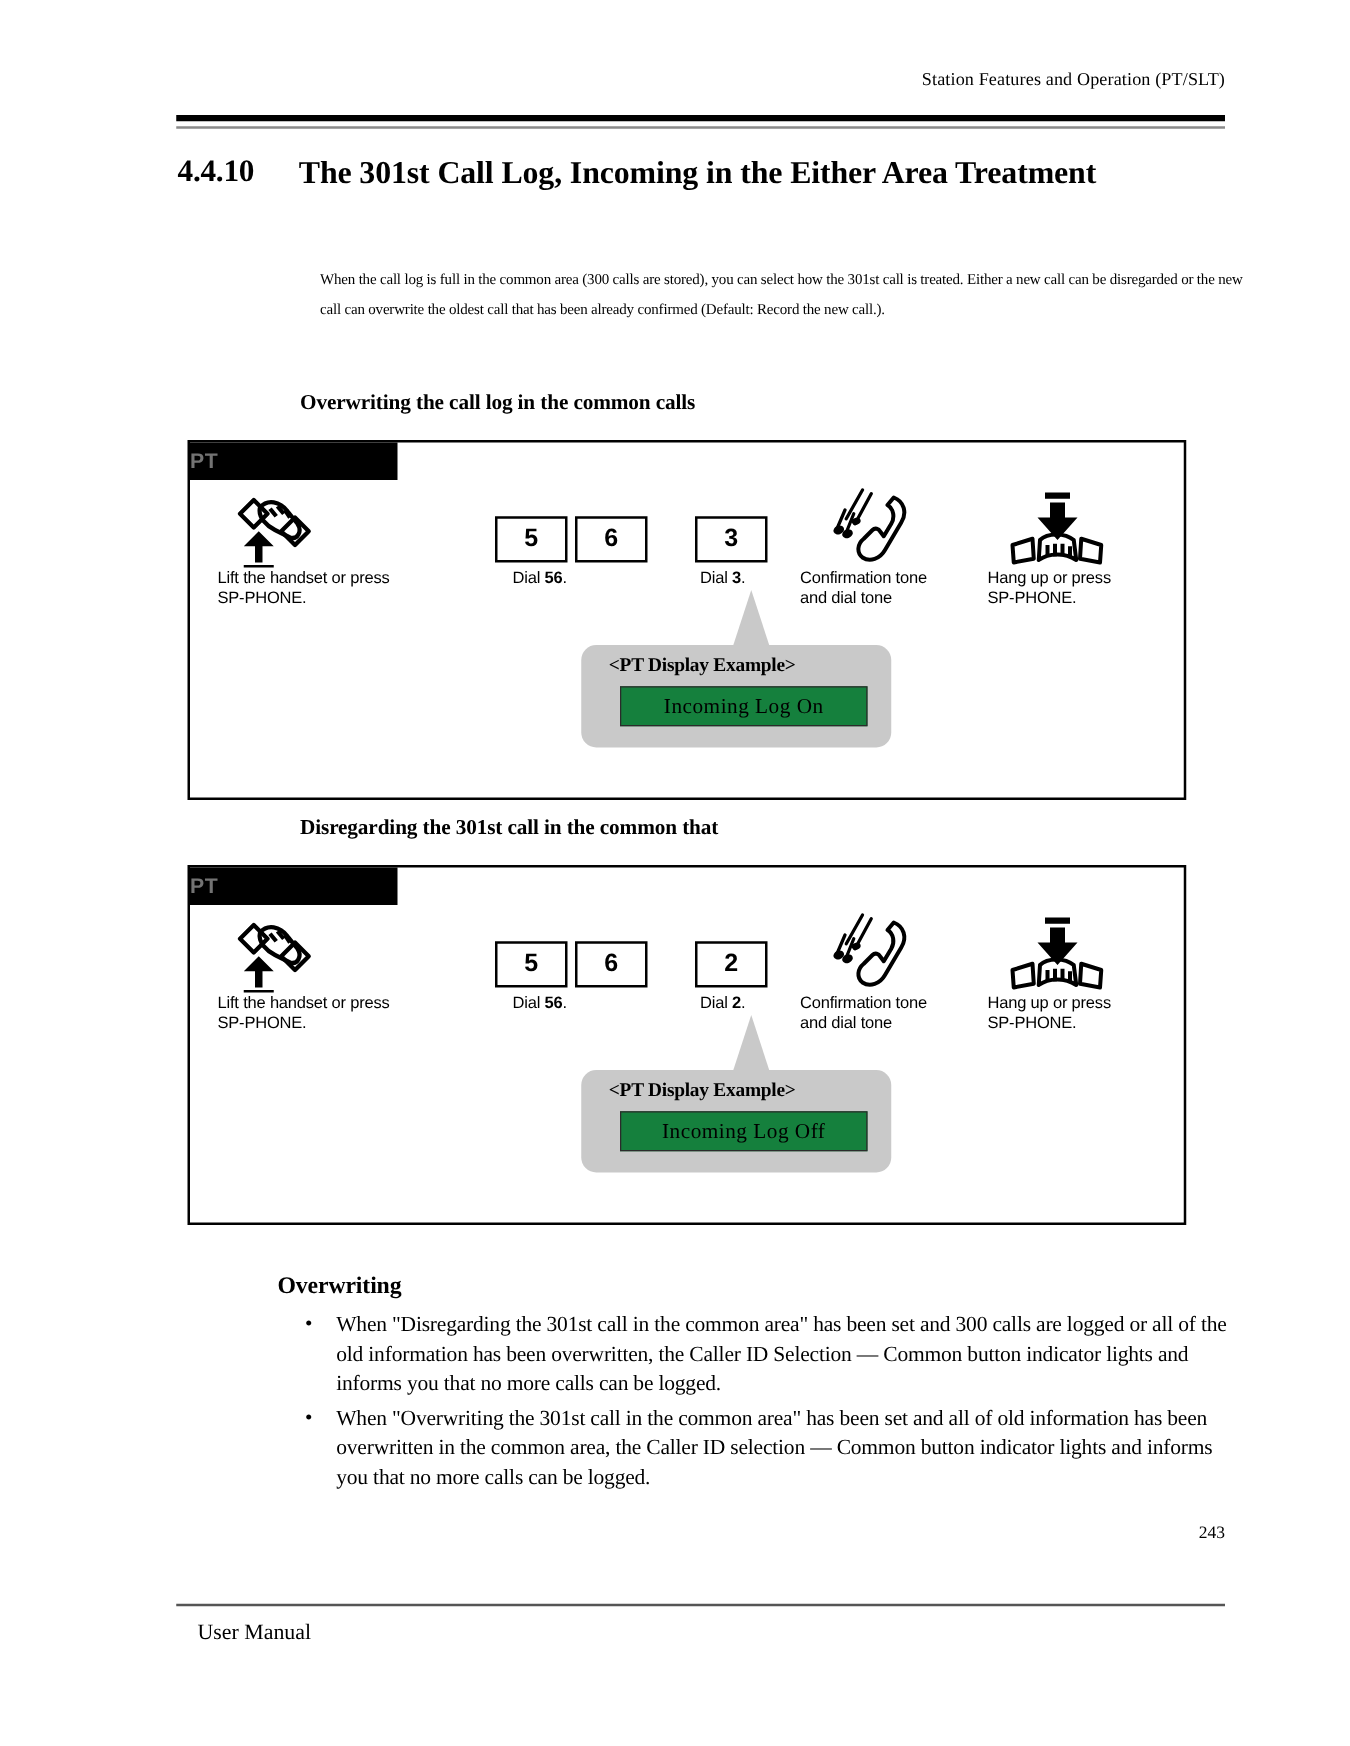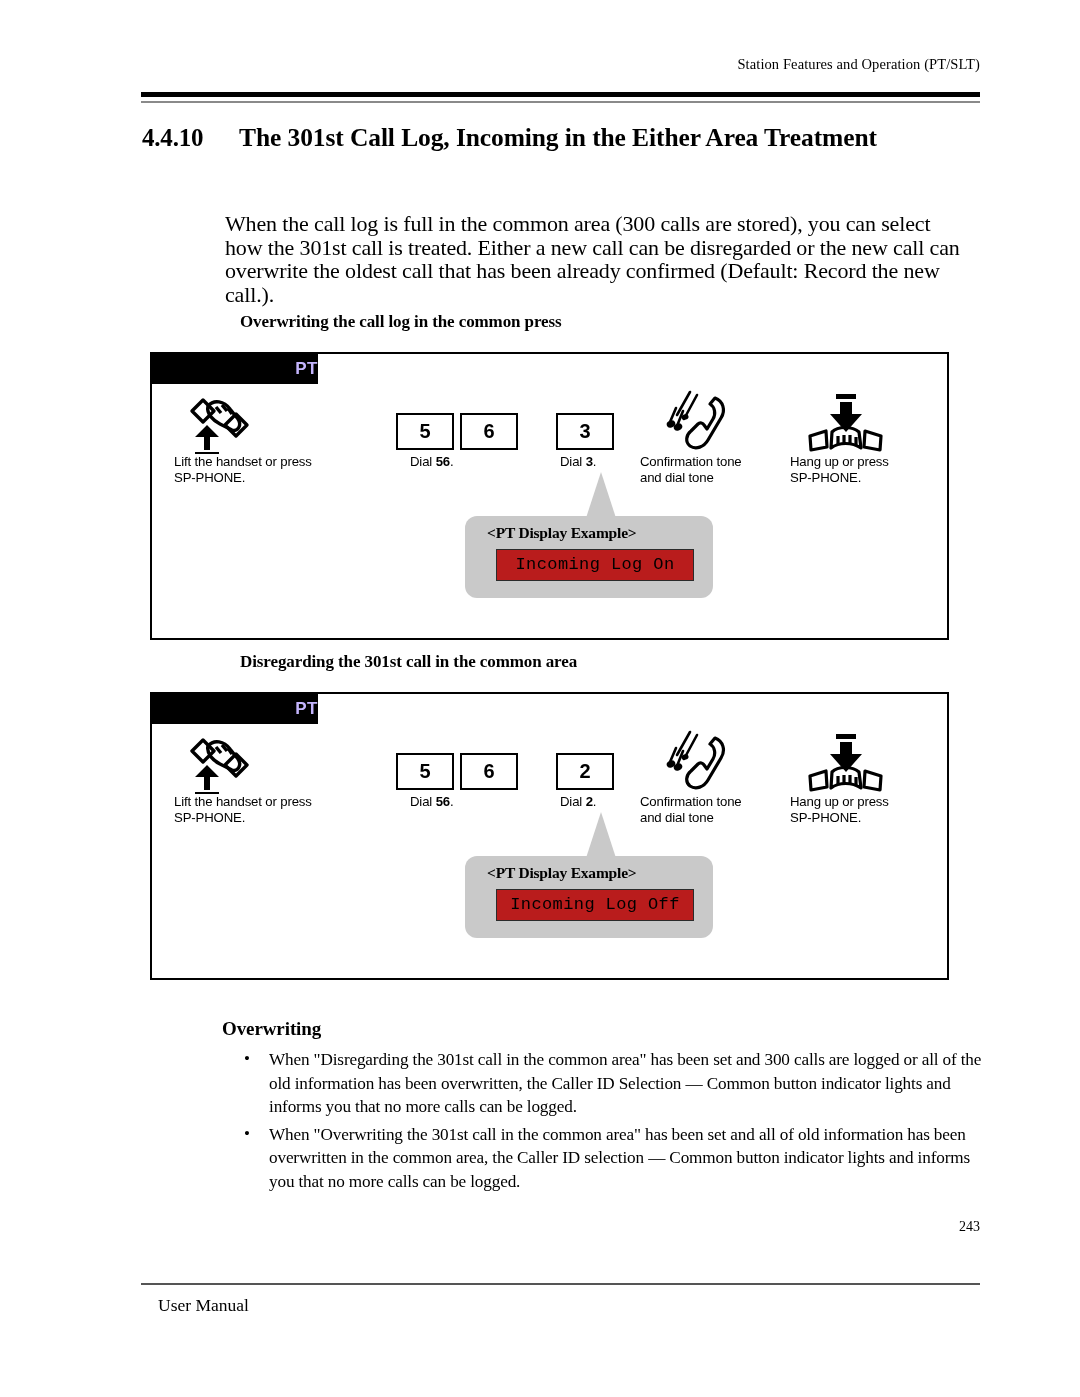--- a/index.html
+++ b/index.html
@@ -69,24 +69,24 @@
     font-size: 25.5px;
     font-weight: bold;
     font-family: "Liberation Serif", serif;
     line-height: 31px;
     letter-spacing: -.1px;
   }
 
   
   .intro {
     position: absolute;
-    left: 225px;
+    left: 256px;
     top: 212px;
     width: 740px;
-    font-size: 22px;
+    font-size: 12px;
     line-height: 23.5px;
     text-align: left;
     letter-spacing: -.15px;
   }
 
   
   .sub-head {
     position: absolute;
     left: 240px;
     font-size: 17px;
@@ -102,25 +102,25 @@
     border: 2px solid #000000;
     background: #ffffff;
   }
   .pt-tab {
     position: absolute;
     left: 0px;
     top: 0px;
     width: 166px;
     height: 30px;
     background: #000000;
-    color: #c4b5fd;
+    color: #737373;
     font-family: "Liberation Sans", sans-serif;
     font-size: 17px;
     font-weight: bold;
-    text-align: right;
+    text-align: left;
     line-height: 30px;
     letter-spacing: .5px;
   }
 
   
   .step {
     position: absolute;
     top: 38px;
   }
   .step-art {
@@ -178,22 +178,22 @@
     font-family: "Liberation Serif", serif;
     letter-spacing: -.2px;
   }
   .lcd {
     position: absolute;
     left: 31px;
     top: 33px;
     width: 196px;
     height: 30px;
     border: 1.6px solid #2b2b2b;
-    background: #b91c1c;
-    font-family: Liberation Mono, monospace;
+    background: #15803d;
+    font-family: Liberation Serif, serif;
     font-size: 17px;
     line-height: 30px;
     text-align: center;
     letter-spacing: .4px;
   }
 
   
   .cond-head {
     position: absolute;
     left: 222px;
@@ -255,21 +255,21 @@
 
   <div class="run-head">Station Features and Operation (PT/SLT)</div>
   <div class="head-rule-thick"></div>
   <div class="head-rule-thin"></div>
 
   <div class="sec-num">4.4.10</div>
   <div class="sec-title">The 301st Call Log, Incoming in the Either Area Treatment</div>
 
   <div class="intro">When the call log is full in the common area (300 calls are stored), you can select how the 301st call is treated. Either a new call can be disregarded or the new call can overwrite the oldest call that has been already confirmed (Default: Record the new call.).</div>
 
-  <div class="sub-head" style="top:312px;">Overwriting the call log in the common press</div>
+  <div class="sub-head" style="top:312px;">Overwriting the call log in the common calls</div>
 
   <div class="diagram" id="diagram-1" style="top:352px; height:284px;">
     <div class="pt-tab">PT</div>
 
     <div class="step" style="left:22px; width:196px;">
       <div class="step-art">
         <svg width="72" height="62" viewBox="0 0 72 62" style="position:absolute;left:4px;top:0;">
           <g fill="none" stroke="#000" stroke-width="3.4" stroke-linejoin="round">
             <path d="M14 19 L25 8 L36 19 L25 30 Z"></path>
             <path d="M47 33 L58 22 L69 33 L58 44 Z"></path>
@@ -347,21 +347,21 @@
 SP-PHONE.</div>
     </div>
 
     <div class="callout-tail" style="left:434px; top:118px;"></div>
     <div class="callout" style="left:313px; top:162px;">
       <div class="callout-title">&lt;PT Display Example&gt;</div>
       <div class="lcd">Incoming Log On</div>
     </div>
   </div>
 
-  <div class="sub-head" style="top:652px;">Disregarding the 301st call in the common area</div>
+  <div class="sub-head" style="top:652px;">Disregarding the 301st call in the common that</div>
 
   <div class="diagram" id="diagram-2" style="top:692px; height:284px;">
     <div class="pt-tab">PT</div>
 
     <div class="step" style="left:22px; width:196px;">
       <div class="step-art">
         <svg width="72" height="62" viewBox="0 0 72 62" style="position:absolute;left:4px;top:0;">
           <g fill="none" stroke="#000" stroke-width="3.4" stroke-linejoin="round">
             <path d="M14 19 L25 8 L36 19 L25 30 Z"></path>
             <path d="M47 33 L58 22 L69 33 L58 44 Z"></path>

